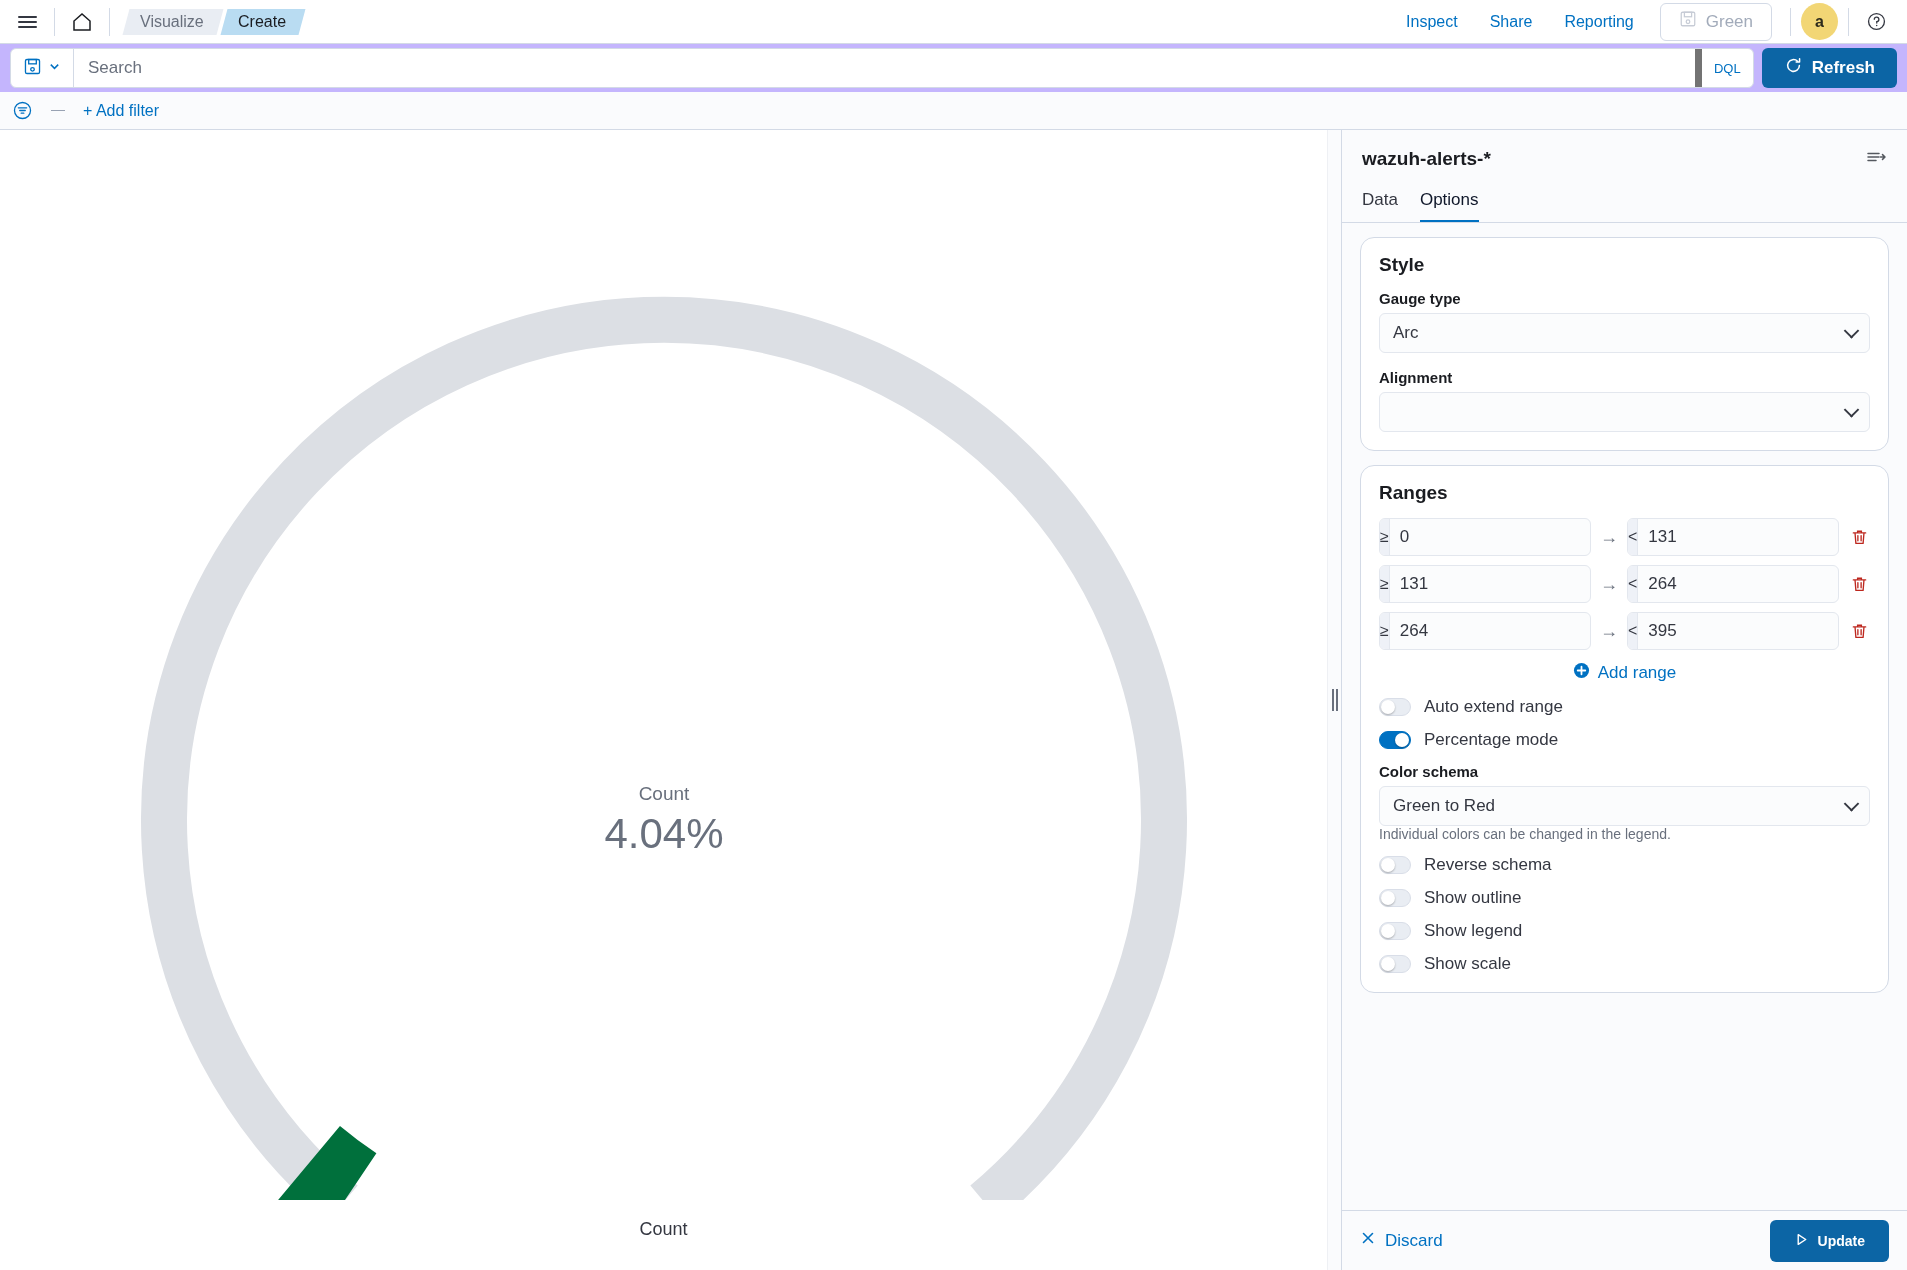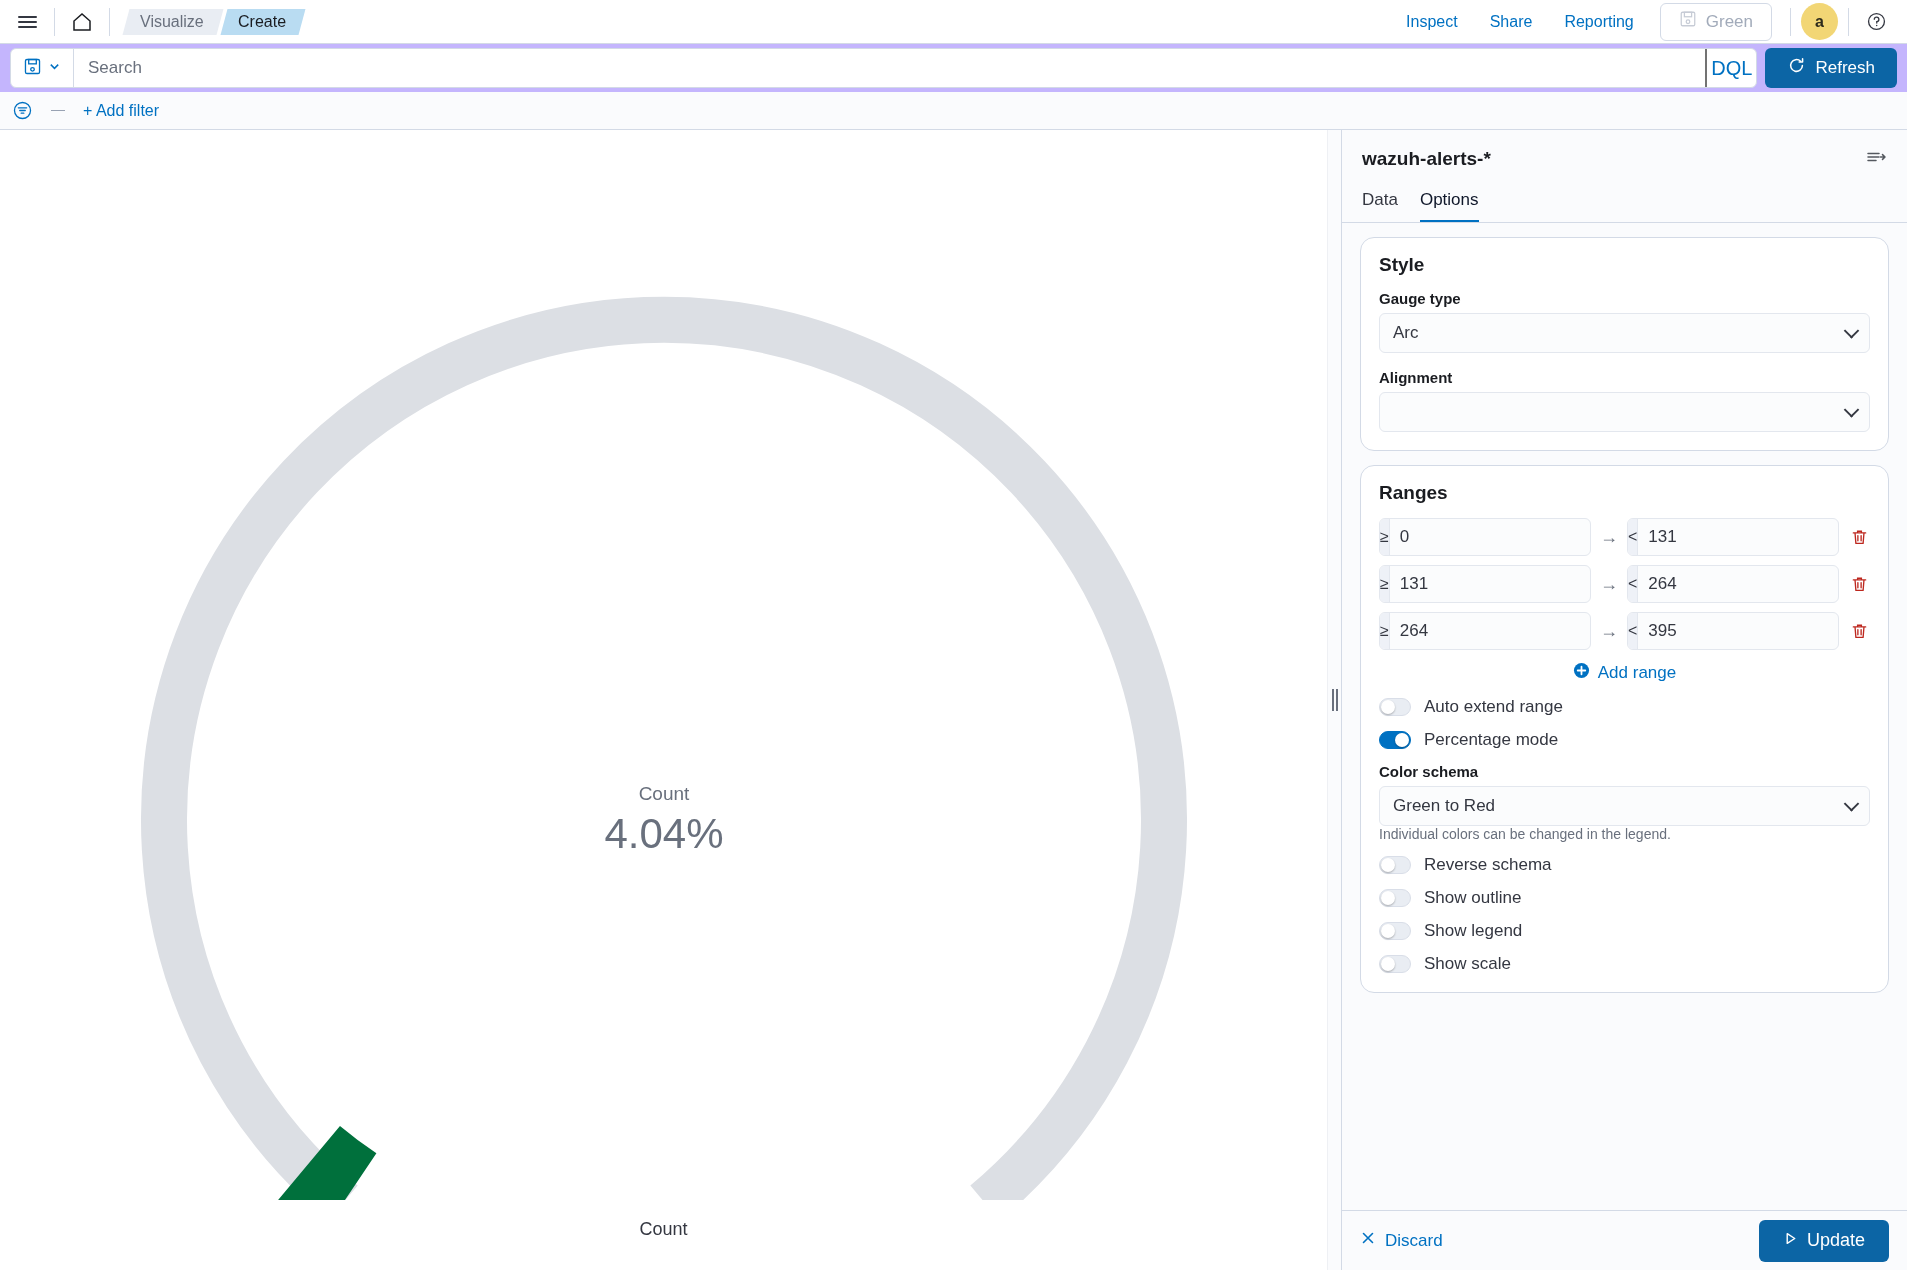--- a/index.html
+++ b/index.html
@@ -79,23 +79,23 @@
     border-right: 1px solid #d3dae6; cursor: pointer;
   }
   .search-input {
     flex: 1 1 auto; border: none; outline: none;
     font-size: 17px; padding: 0 14px; height: 100%;
     font-family: "Liberation Sans", sans-serif; color: #343741;
     background: transparent;
   }
   .search-input::placeholder { color: #69707d; }
   .dql-badge {
-    padding: 0 4px; height: 100%; display: flex; align-items: center;
-    border-left: 2px solid #737373;
-    color: #0071c2; font-size: 20px; cursor: pointer;
+    padding: 0 12px; height: 100%; display: flex; align-items: center;
+    border-left: 7px solid #737373;
+    color: #0071c2; font-size: 13px; cursor: pointer;
   }
   .datebar {
     display: flex; align-items: center;
     height: 40px; background: #fff;
     border: 1px solid #d3dae6; border-radius: 6px;
     overflow: hidden;
     min-width: 690px;
   }
   .cal-btn {
     display: flex; align-items: center; gap: 6px;
@@ -107,21 +107,21 @@
     cursor: pointer;
   }
   .show-dates {
     padding: 0 16px; color: #0071c2; font-size: 16px; cursor: pointer; white-space: nowrap;
   }
   .refresh-btn {
     display: flex; align-items: center; gap: 9px;
     height: 40px; padding: 0 22px;
     background: #0c65a5; color: #fff;
     border: none; border-radius: 6px;
-    font-size: 17px; font-weight: 400; cursor: pointer;
+    font-size: 17px; font-weight: 700; cursor: pointer;
     font-family: "Liberation Sans", sans-serif;
   }
 
   
   .filterbar {
     flex: 0 0 38px; height: 38px;
     display: flex; align-items: center; gap: 18px;
     padding: 0 12px;
     background: #fafbfd;
     border-bottom: 1px solid #d3dae6;
@@ -259,21 +259,21 @@
     border-top: 1px solid #d3dae6; background: #fafbfd;
   }
   .discard {
     display: flex; align-items: center; gap: 9px;
     color: #0071c2; font-size: 17px; cursor: pointer;
   }
   .update-btn {
     margin-left: auto; display: flex; align-items: center; gap: 9px;
     height: 42px; padding: 0 24px;
     background: #0c65a5; color: #fff; border: none; border-radius: 6px;
-    font-size: 18px; font-weight: 400; cursor: pointer;
+    font-size: 14px; font-weight: 700; cursor: pointer;
     font-family: "Liberation Sans", sans-serif;
   }
 </style>
 </head>
 <body>
 
 <div class="app">
 
   <div class="topbar">
     <div class="icon-btn hamburger">

